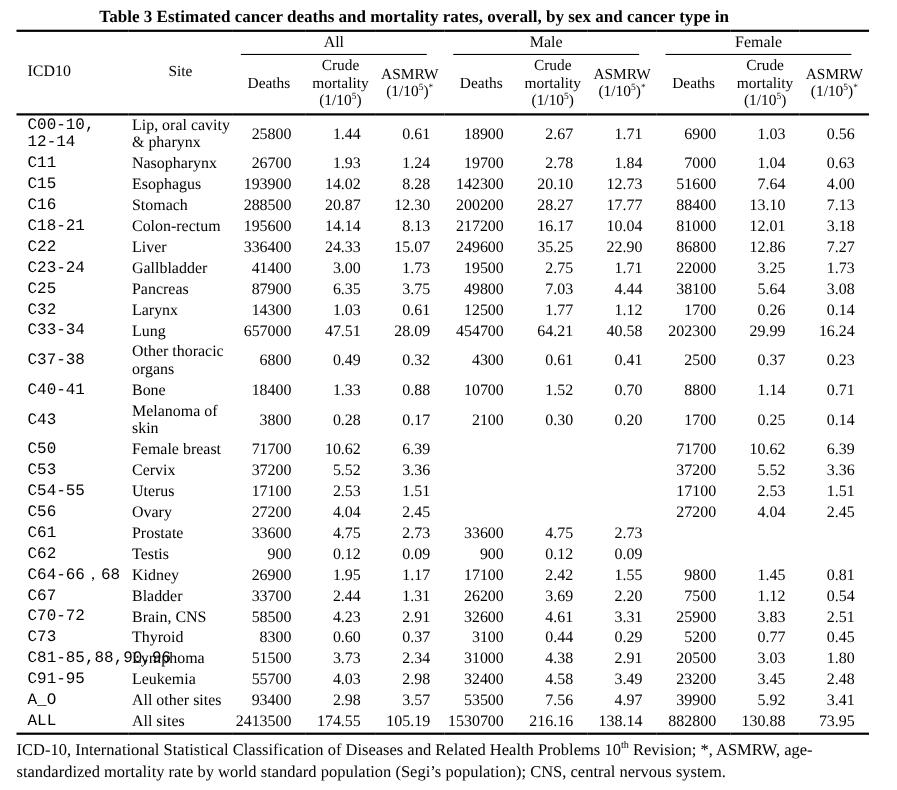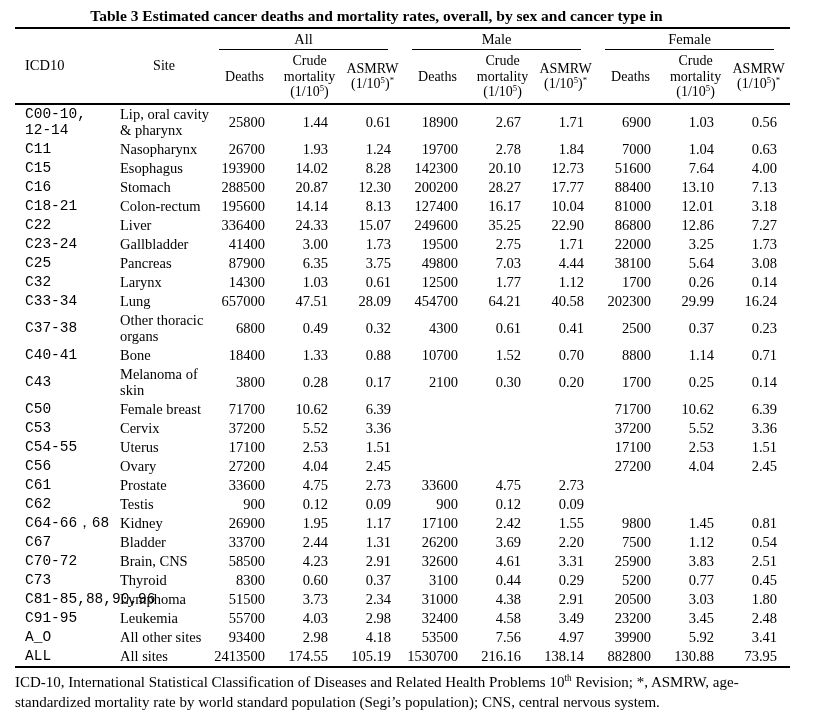--- a/index.html
+++ b/index.html
@@ -134,21 +134,21 @@
           <td class="c-num">88400</td>
           <td class="c-num">13.10</td>
           <td class="c-num">7.13</td>
         </tr>
         <tr>
           <td class="c-icd">C18-21</td>
           <td class="c-site">Colon-rectum</td>
           <td class="c-num">195600</td>
           <td class="c-num">14.14</td>
           <td class="c-num">8.13</td>
-          <td class="c-num">127400</td>
+          <td class="c-num">217200</td>
           <td class="c-num">16.17</td>
           <td class="c-num">10.04</td>
           <td class="c-num">81000</td>
           <td class="c-num">12.01</td>
           <td class="c-num">3.18</td>
         </tr>
         <tr>
           <td class="c-icd">C22</td>
           <td class="c-site">Liver</td>
           <td class="c-num">336400</td>
@@ -408,21 +408,21 @@
           <td class="c-num">3.49</td>
           <td class="c-num">23200</td>
           <td class="c-num">3.45</td>
           <td class="c-num">2.48</td>
         </tr>
         <tr>
           <td class="c-icd">A_O</td>
           <td class="c-site">All other sites</td>
           <td class="c-num">93400</td>
           <td class="c-num">2.98</td>
-          <td class="c-num">4.18</td>
+          <td class="c-num">3.57</td>
           <td class="c-num">53500</td>
           <td class="c-num">7.56</td>
           <td class="c-num">4.97</td>
           <td class="c-num">39900</td>
           <td class="c-num">5.92</td>
           <td class="c-num">3.41</td>
         </tr>
         <tr>
           <td class="c-icd">ALL</td>
           <td class="c-site">All sites</td>

